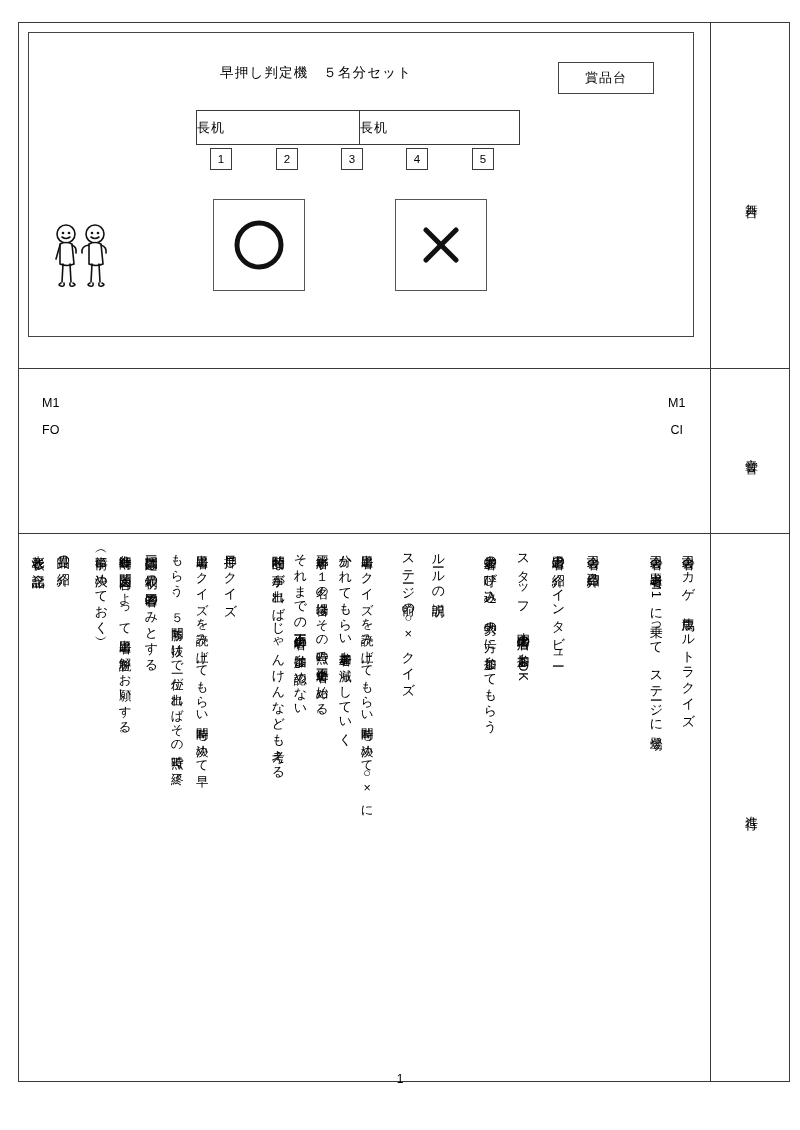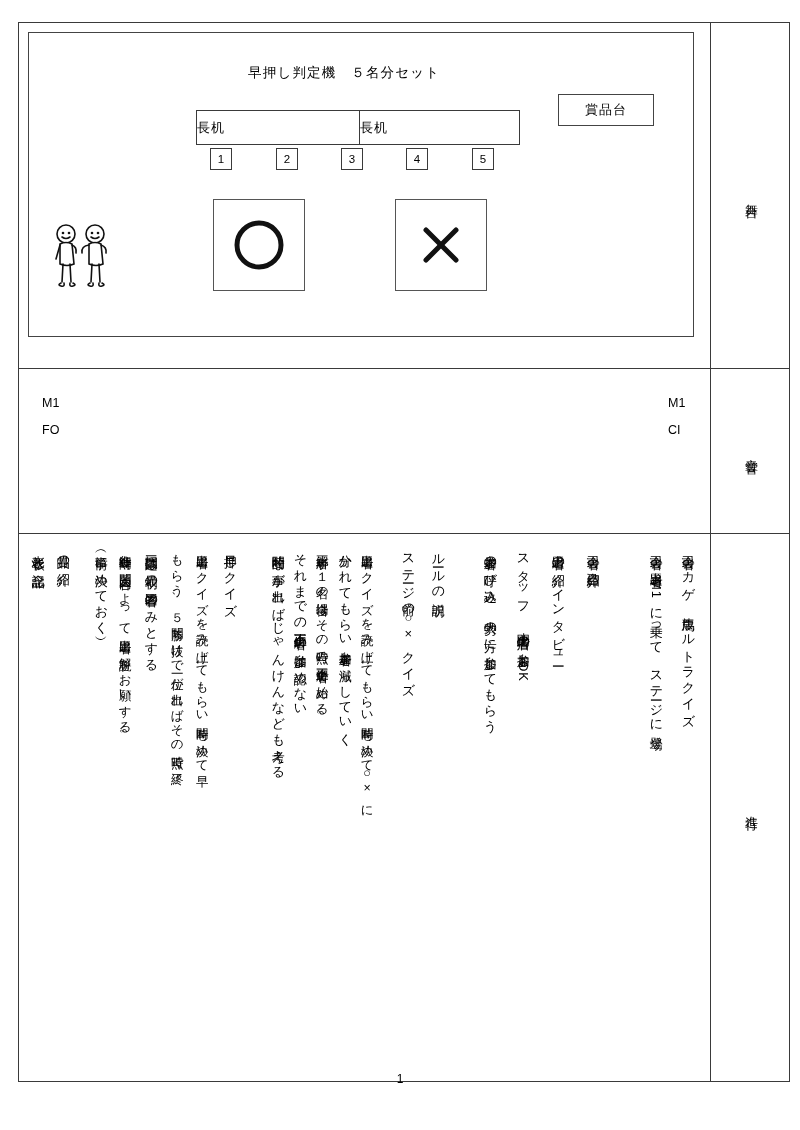--- a/index.html
+++ b/index.html
@@ -77,41 +77,40 @@
     left: 28px;
     top: 32px;
     width: 666px;
     height: 305px;
     border: 1.2px solid #444;
     box-sizing: border-box;
   }
 
   .buzzer-caption {
     position: absolute;
-    left: 248px;
+    left: 220px;
     top: 64px;
     font-size: 13.5px;
     letter-spacing: 1.2px;
     white-space: nowrap;
   }
 
   .prize-stand {
     position: absolute;
     left: 558px;
     top: 62px;
     width: 96px;
     height: 32px;
     border: 1.2px solid #444;
     box-sizing: border-box;
     display: flex;
     align-items: center;
     justify-content: center;
     font-size: 13px;
     letter-spacing: 1px;
-    margin-top: 32px;
   }
 
   .desk {
     position: absolute;
     top: 110px;
     height: 35px;
     border: 1.2px solid #3a3a3a;
     box-sizing: border-box;
     display: flex;
     align-items: center;
@@ -157,20 +156,21 @@
     top: 222px;
     width: 80px;
     height: 72px;
   }
 
   
   .cue {
     position: absolute;
     font-size: 12.5px;
     line-height: 1.25;
+    text-align: center;
   }
   .cue .cue-line { display: block; }
   .cue .cue-gap { display: block; height: 11px; }
   .cue.left  { left: 42px;  top: 396px; }
   .cue.right { left: 668px; top: 396px; }
 
   
   .program-area {
     position: absolute;
     left: 28px;

